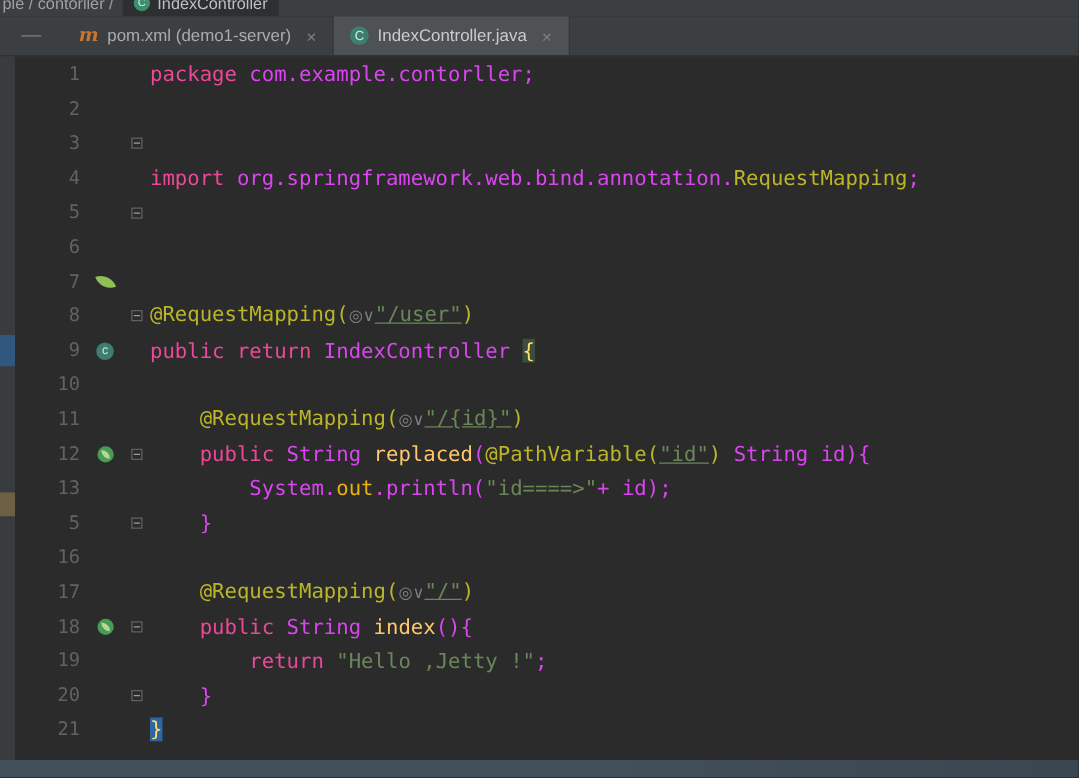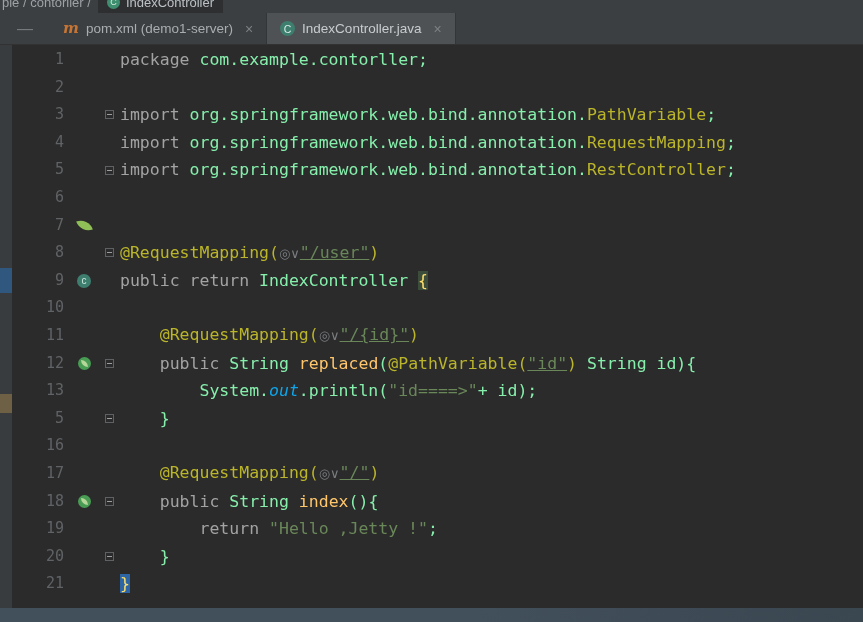--- a/index.html
+++ b/index.html
@@ -26,26 +26,26 @@
   .editor{position:absolute;top:45px;left:0;right:0;bottom:0;overflow:hidden;padding-top:1px}
   .line{display:flex;height:27.6px;line-height:27.6px;font-size:16.5px;padding-left:12px;align-items:center}
   .lnum{width:58px;text-align:right;padding-right:6px;color:#606366;font-size:15px;flex:none;line-height:27.6px}
   .gcell{width:28px;display:flex;align-items:center;justify-content:center;flex:none}
   .fcell{width:22px;display:flex;align-items:center;justify-content:center;flex:none}
   .fold{width:9px;height:9px;border:1px solid #5f6264;background:#2b2b2b;position:relative}
   .fold::after{content:"";position:absolute;left:1px;right:1px;top:3px;border-top:1px solid #9b9fa1}
   .code{white-space:pre;color:#a9b7c6;line-height:27.6px}
 
   
-  .t-kw{color:#a3a3a3}
+  .t-kw{color:#ec4899}
   .t-str{color:#6a8759}
   .t-ann{color:#bbb529}
   .t-mth{color:#ffc66b}
-  .t-df{color:#86efac}
-  .t-fld{color:#0ea5e9;font-style:italic}
+  .t-df{color:#d946ef}
+  .t-fld{color:#eab308;}
   .t-hint{color:#7a7e82;font-size:13px;font-family:"DejaVu Sans",sans-serif}
   .t-lnk{color:#6a8759;text-decoration:underline}
   .t-braceA{color:#ffdf6b;background:#3c4d3b}
   .t-braceB{color:#ffdf6b;background:#2d65a5}
 
   
   .gi{flex:none;display:flex;align-items:center;justify-content:center;font-family:"Liberation Sans",sans-serif}
   .gi.class-icon{width:14px;height:14px;border-radius:50%;background:#3e7e6f;color:#d0e8de;font-size:10px}
   .gi.spring-leaf-icon{width:13px;height:13px;background:#8fbf56;border-radius:0 100% 0 100%;transform:rotate(-20deg)}
   .gi.spring-bean-icon{width:13px;height:13px;border-radius:50%;background:#499c54;position:relative}
@@ -104,35 +104,33 @@
           <div class="gcell"></div>
           <div class="fcell"></div>
           <div class="code"></div>
         </div>
         <div class="line">
           <div class="lnum">3</div>
           <div class="gcell"></div>
           <div class="fcell">
             <span class="fold"></span>
           </div>
-          <div class="code"><span class="t-kw">import</span><span class="t-df"> org.springframework.web.bind.annotation.</span><span class="t-ann">PathVariable</span><span class="t-df">;</span></div>
         </div>
         <div class="line">
           <div class="lnum">4</div>
           <div class="gcell"></div>
           <div class="fcell"></div>
           <div class="code"><span class="t-kw">import</span><span class="t-df"> org.springframework.web.bind.annotation.</span><span class="t-ann">RequestMapping</span><span class="t-df">;</span></div>
         </div>
         <div class="line">
           <div class="lnum">5</div>
           <div class="gcell"></div>
           <div class="fcell">
             <span class="fold"></span>
           </div>
-          <div class="code"><span class="t-kw">import</span><span class="t-df"> org.springframework.web.bind.annotation.</span><span class="t-ann">RestController</span><span class="t-df">;</span></div>
         </div>
         <div class="line">
           <div class="lnum">6</div>
           <div class="gcell"></div>
           <div class="fcell"></div>
           <div class="code"></div>
         </div>
         <div class="line">
           <div class="lnum">7</div>
           <div class="gcell">

